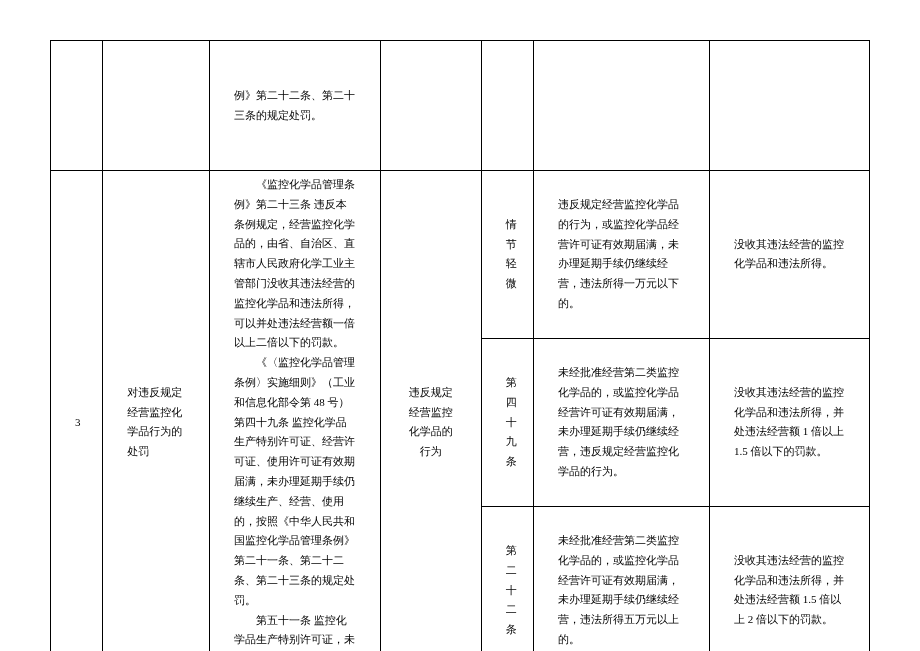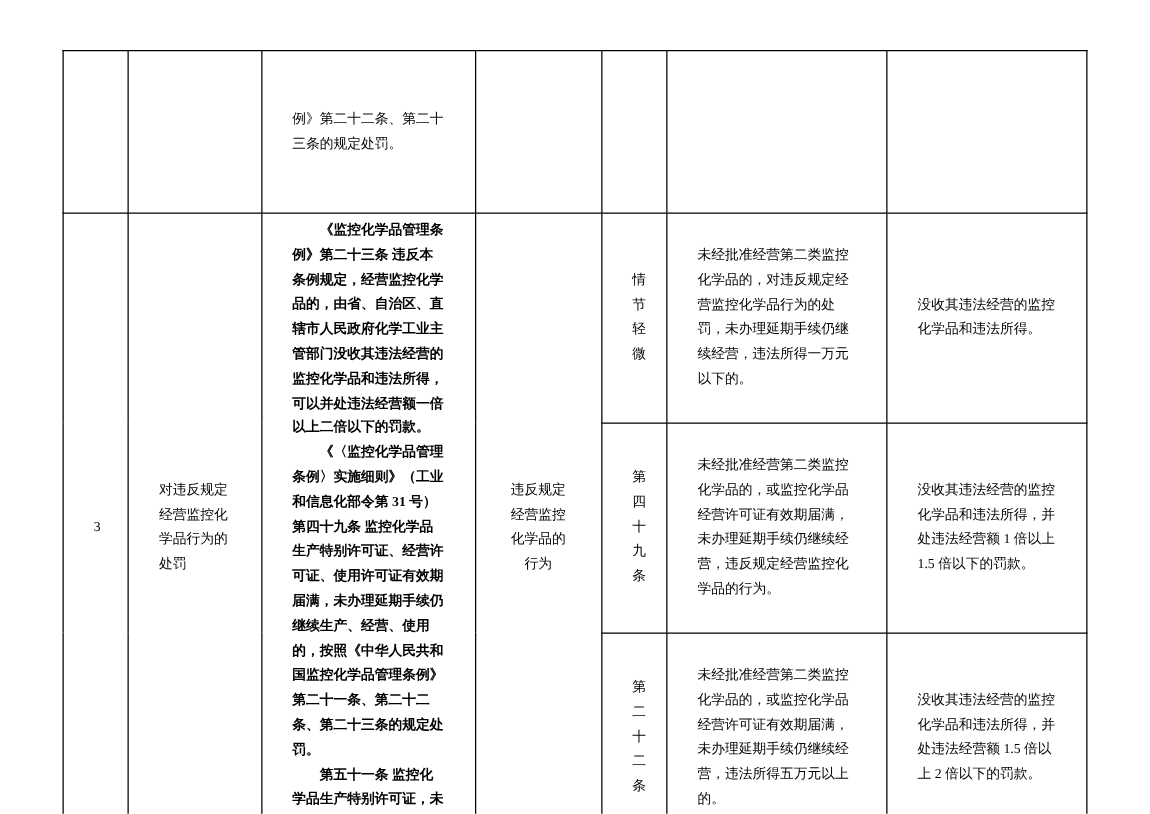--- a/index.html
+++ b/index.html
@@ -24,21 +24,21 @@
       line-height: 1.8;
       word-wrap: break-word;
     }
     .col-idx { width: 18px; text-align: center; }
     .col-title { width: 100px; text-align: left; }
     .col-basis { width: 160px; text-align: left; }
     .col-type { width: 95px; text-align: center; }
     .col-lvl { width: 35px; text-align: left; }
     .col-circ { width: 165px; text-align: left; }
     .col-action { width: 150px; text-align: left; }
-    .indent { text-indent: 2em; display: block; font-weight: bold; }
+    .indent { text-indent: 2em; display: block; }
     .row1 { height: 130px; }
     .srow { height: 120px; }
   </style>
 </head>
 <body>
 
 <table>
   <tbody>
       <tr class="row1">
     <td class="col-idx"></td>
@@ -50,26 +50,26 @@
     <td class="col-lvl"></td>
     <td class="col-circ"></td>
     <td class="col-action"></td>
   </tr>
 
   <tr class="srow">
     <td class="col-idx" rowspan="3">3</td>
     <td class="col-title" rowspan="3">对违反规定经营监控化学品行为的处罚</td>
     <td class="col-basis" rowspan="3">
       <span class="indent">《监控化学品管理条例》第二十三条 违反本条例规定，经营监控化学品的，由省、自治区、直辖市人民政府化学工业主管部门没收其违法经营的监控化学品和违法所得，可以并处违法经营额一倍以上二倍以下的罚款。</span>
-      <span class="indent">《〈监控化学品管理条例〉实施细则》（工业和信息化部令第 31 号）第四十九条 监控化学品生产特别许可证、经营许可证、使用许可证有效期届满，未办理延期手续仍继续生产、经营、使用的，按照《中华人民共和国监控化学品管理条例》第二十一条、第二十二条、第二十三条的规定处罚。</span>
+      <span class="indent">《〈监控化学品管理条例〉实施细则》（工业和信息化部令第 48 号）第四十九条 监控化学品生产特别许可证、经营许可证、使用许可证有效期届满，未办理延期手续仍继续生产、经营、使用的，按照《中华人民共和国监控化学品管理条例》第二十一条、第二十二条、第二十三条的规定处罚。</span>
       <span class="indent">第五十一条 监控化学品生产特别许可证，未经批准经营、使</span>
     </td>
     <td class="col-type" rowspan="3">违反规定经营监控化学品的行为</td>
     <td class="col-lvl">情节轻微</td>
-    <td class="col-circ">未经批准经营第二类监控化学品的，对违反规定经营监控化学品行为的处罚，未办理延期手续仍继续经营，违法所得一万元以下的。</td>
+    <td class="col-circ">违反规定经营监控化学品的行为，或监控化学品经营许可证有效期届满，未办理延期手续仍继续经营，违法所得一万元以下的。</td>
     <td class="col-action">没收其违法经营的监控化学品和违法所得。</td>
   </tr>
 
   <tr class="srow">
     <td class="col-lvl">第四十九条</td>
     <td class="col-circ">未经批准经营第二类监控化学品的，或监控化学品经营许可证有效期届满，未办理延期手续仍继续经营，违反规定经营监控化学品的行为。</td>
     <td class="col-action">没收其违法经营的监控化学品和违法所得，并处违法经营额 1 倍以上 1.5 倍以下的罚款。</td>
   </tr>
 
   <tr class="srow">

